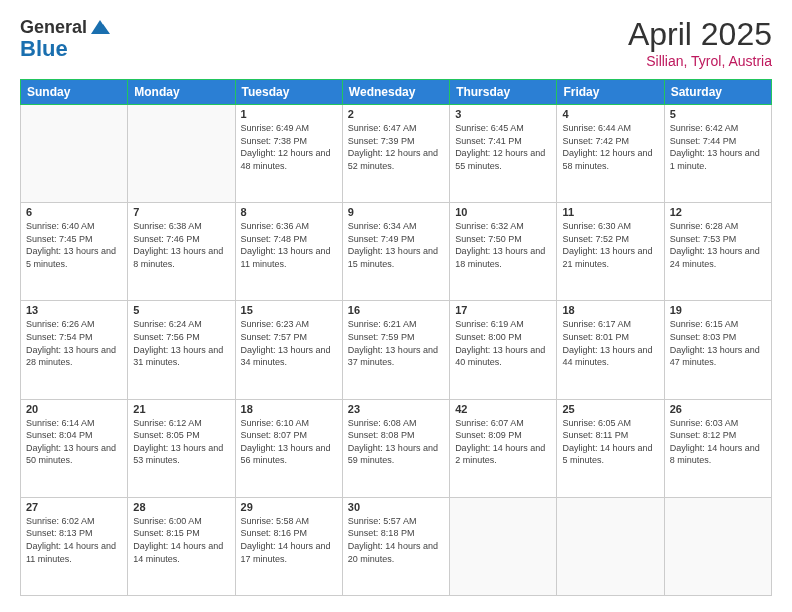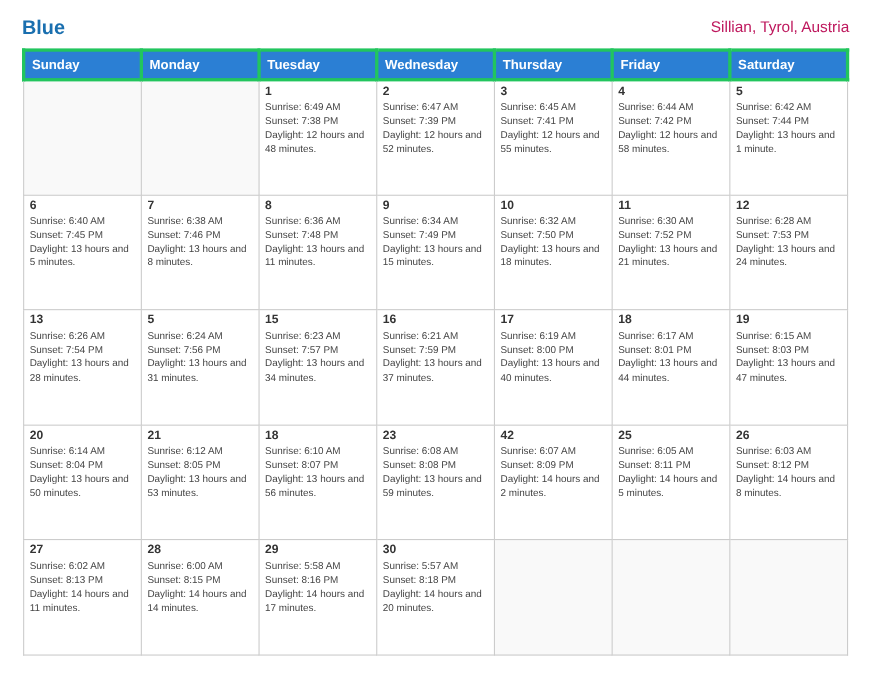--- a/index.html
+++ b/index.html
@@ -27,21 +27,21 @@
       display: flex;
       align-items: center;
     }
     .logo-text-general {
       font-size: 18px;
       font-weight: bold;
       color: #333;
       line-height: 1;
     }
     .logo-text-blue {
-      font-size: 18px;
+      font-size: 22px;
       font-weight: bold;
       color: #1a6faf;
       line-height: 1;
     }
     .logo-icon {
       width: 22px;
       height: 22px;
       margin-left: 2px;
     }
     .logo-wrapper {
@@ -65,21 +65,21 @@
       border-collapse: collapse;
       flex: 1;
     }
     .calendar-table th {
       background-color: #2b7fd4;
       color: white;
       text-align: left;
       padding: 5px 6px;
       font-size: 12px;
       font-weight: bold;
-      border: 3px solid #22c55e;
+      border: 1px solid #22c55e;
     }
     .calendar-table td {
       border: 1px solid #ccc;
       vertical-align: top;
       padding: 3px 5px;
       font-size: 9.5px;
       color: #333;
       width: calc(100% / 7);
       height: 78px;
     }
@@ -102,24 +102,32 @@
       align-items: center;
     }
   </style>
 </head>
 <body>
 
 <div class="page">
   <div class="header">
     <div class="logo">
       <div class="logo-wrapper">
+        <div class="logo-line1">
+          <span class="logo-text-general">General</span>
+          <svg class="logo-icon" viewBox="0 0 22 22">
+            <polygon points="2,18 11,4 20,18" fill="#1a6faf"></polygon>
+            <polygon points="11,18 18,8 25,18" fill="#1a6faf" transform="translate(-4,0)"></polygon>
+          </svg>
+        </div>
         <span class="logo-text-blue">Blue</span>
       </div>
     </div>
     <div class="title-section">
+      <div class="month-title">April 2025</div>
       <div class="subtitle">Sillian, Tyrol, Austria</div>
     </div>
   </div>
 
   <table class="calendar-table">
     <thead>
       <tr>
         <th>Sunday</th>
         <th>Monday</th>
         <th>Tuesday</th>

